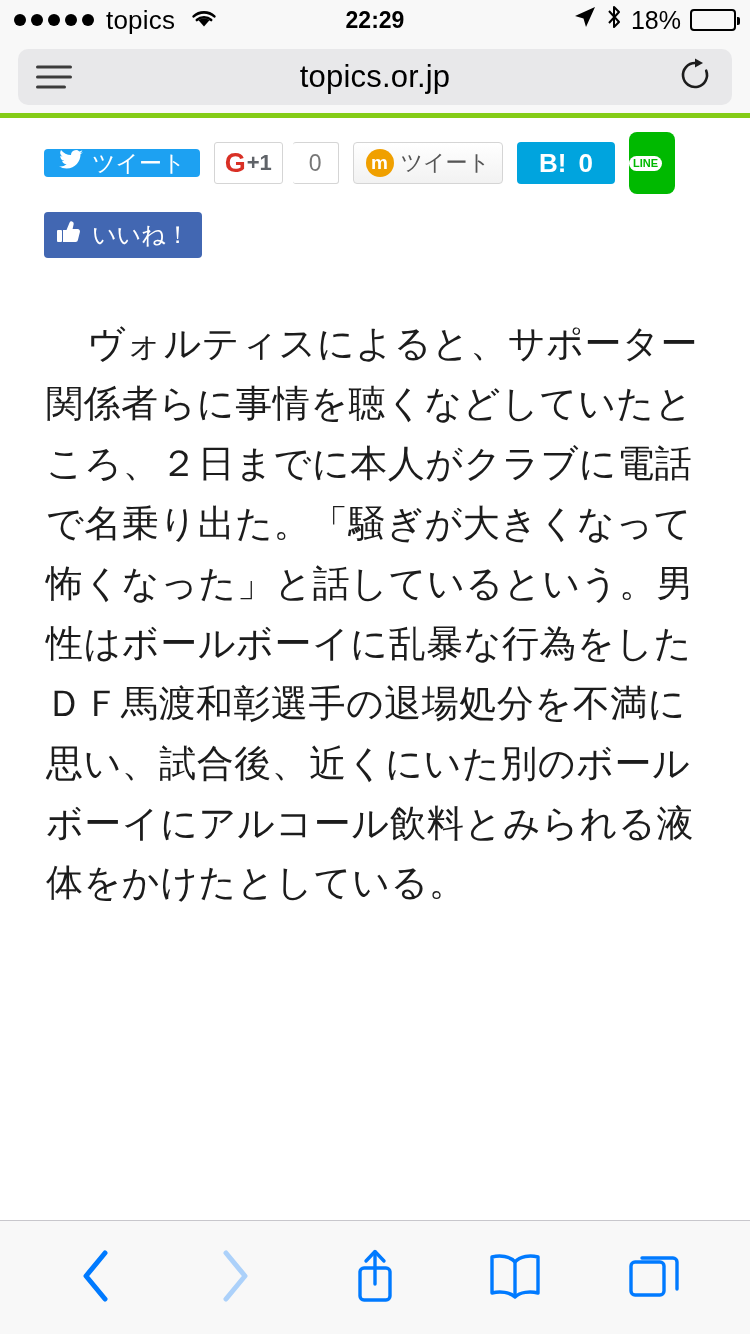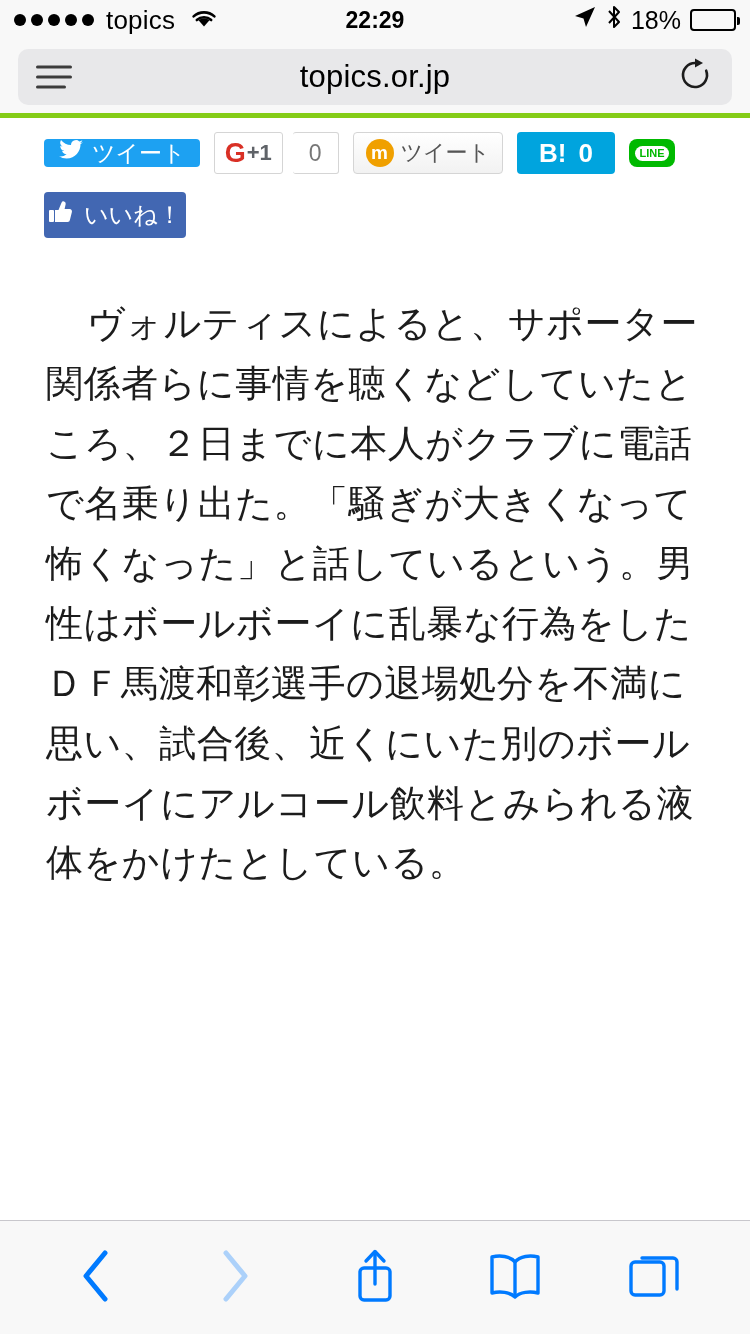--- a/index.html
+++ b/index.html
@@ -243,44 +243,44 @@
     align-items: center;
     gap: 12px;
     padding: 0 22px;
     font-size: 26px;
     font-weight: bold;
     box-sizing: border-box;
   }
   .btn-line {
     background: #00b900;
     width: 46px;
-    height: 28px;
+    height: 62px;
     border-radius: 8px;
     display: flex;
     align-items: center;
-    justify-content: center;
+    justify-content: flex-start;
   }
   .line-bubble {
     background: #fff;
     color: #00b900;
     font-size: 11px;
     font-weight: bold;
     border-radius: 8px;
     padding: 2px 4px;
     line-height: 1;
   }
   .btn-like {
     background: #4267b2;
     color: #fff;
     height: 46px;
     border-radius: 4px;
     display: flex;
     align-items: center;
     gap: 10px;
-    padding: 0 4px;
+    padding: 0 12px;
     font-size: 24px;
     min-width: 140px;
     box-sizing: border-box;
   }
 
   
   .article {
     padding: 56px 46px 0 46px;
     font-family: "DejaVu Sans", sans-serif;
   }

